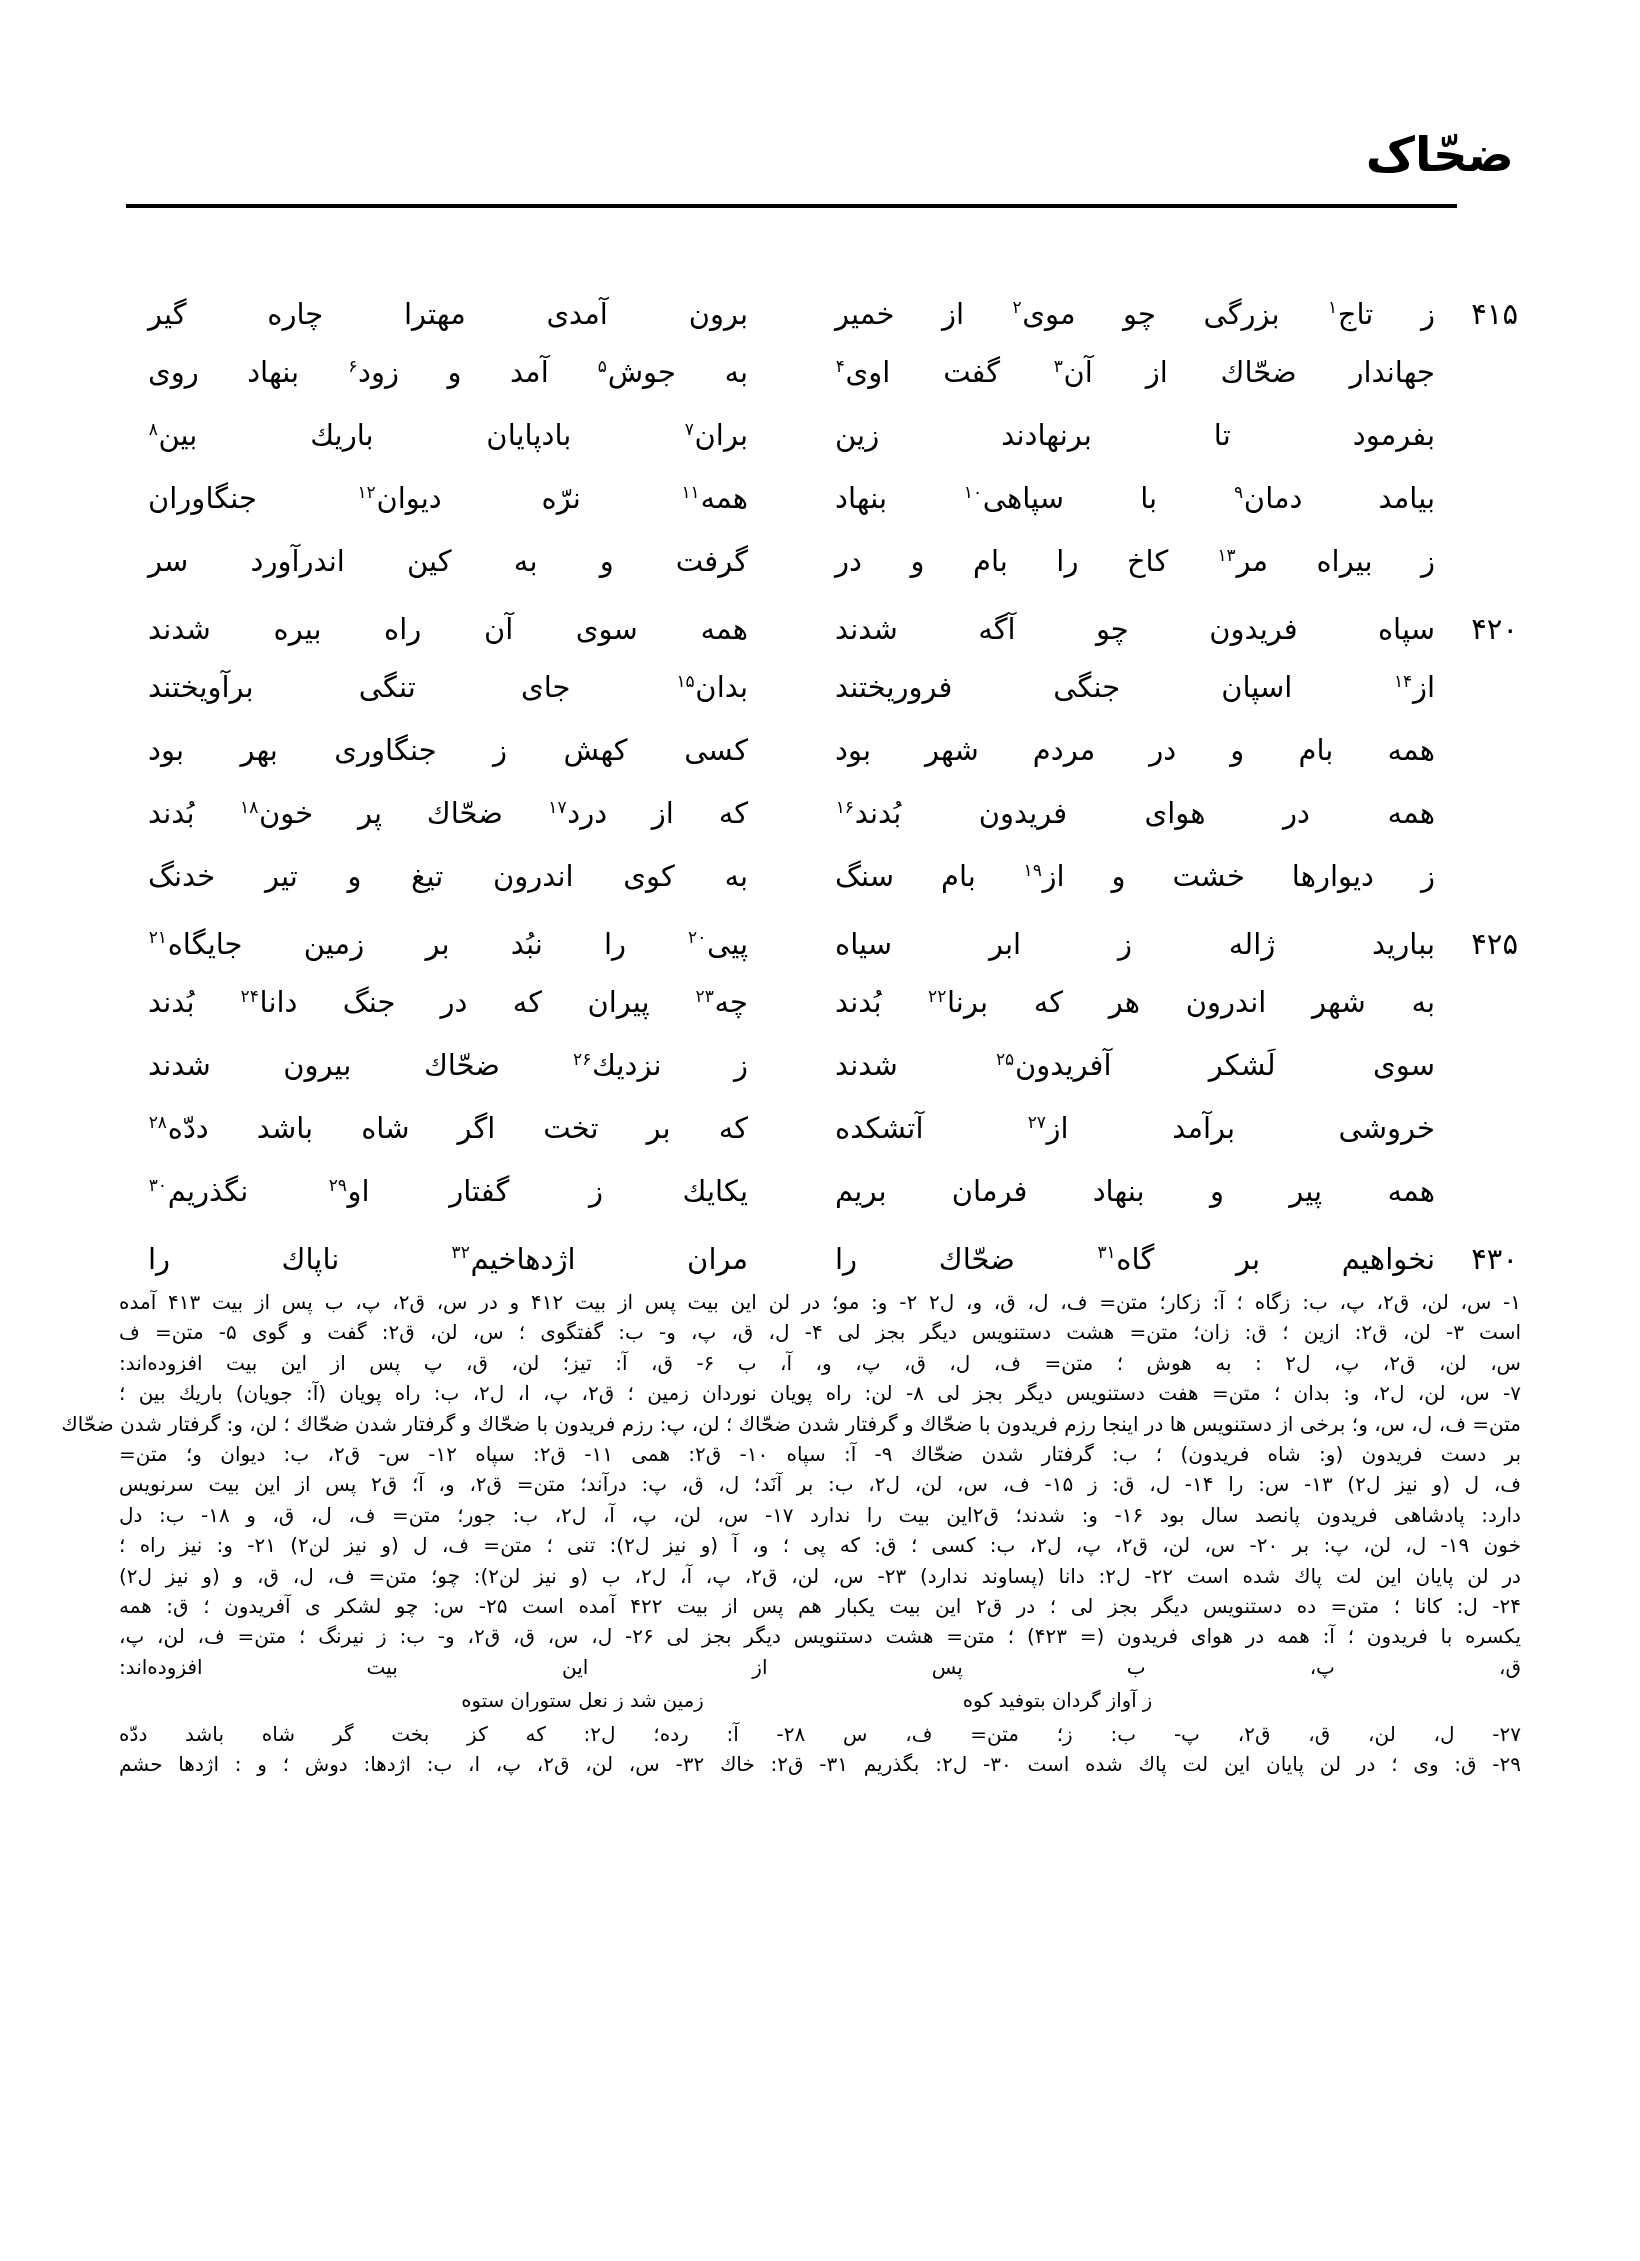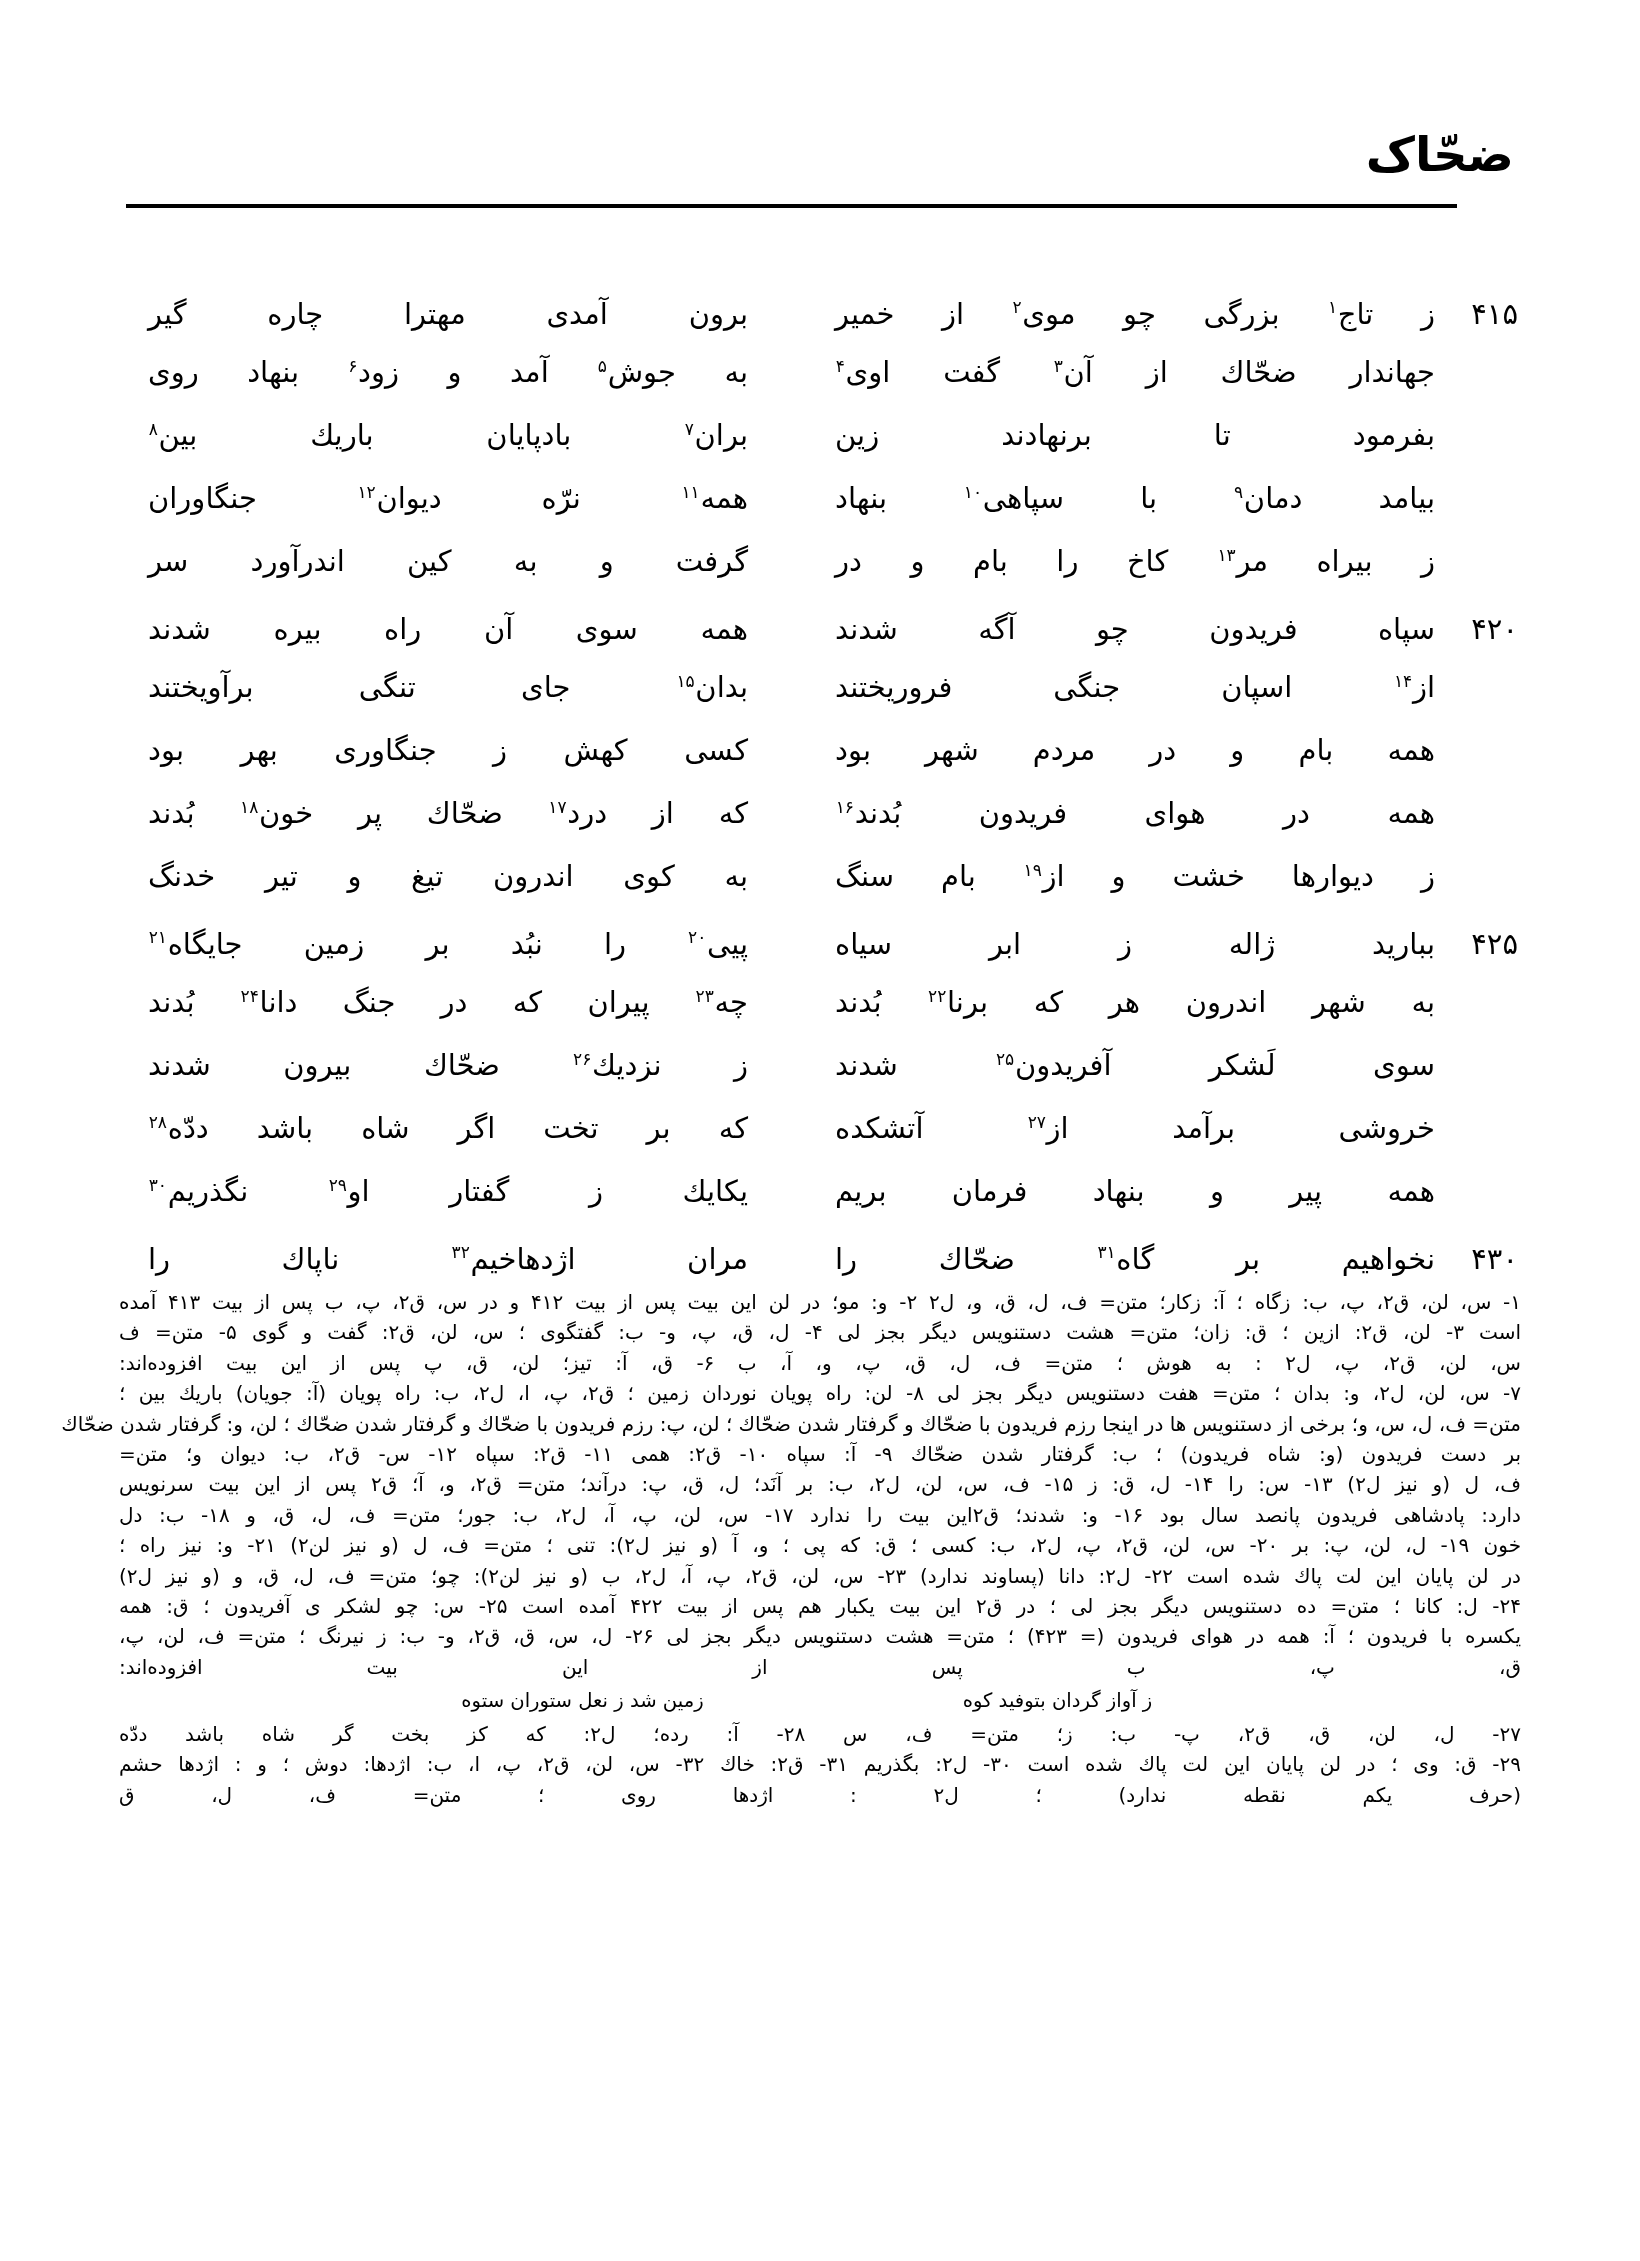--- a/index.html
+++ b/index.html
@@ -449,18 +449,17 @@
       <div class="app-line app-para">ف، ل (و نیز ل۲)      ۱۳- س: را      ۱۴- ل، ق: ز      ۱۵- ف، س، لن، ل۲، ب: بر آنَد؛ ل، ق، پ: درآند؛ متن= ق۲، و، آ؛ ق۲ پس از این بیت سرنویس</div>
       <div class="app-line app-para">دارد: پادشاهی فریدون پانصد سال بود      ۱۶- و: شدند؛ ق۲این بیت را ندارد      ۱۷- س، لن، پ، آ، ل۲، ب: جور؛ متن= ف، ل، ق، و      ۱۸- ب: دل</div>
       <div class="app-line app-para">خون      ۱۹- ل، لن، پ: بر      ۲۰- س، لن، ق۲، پ، ل۲، ب: كسی ؛ ق: كه پی ؛ و، آ (و نیز ل۲): تنی ؛ متن= ف، ل (و نیز لن۲)      ۲۱- و: نیز راه ؛</div>
       <div class="app-line app-para">در لن پایان این لت پاك شده است      ۲۲- ل۲: دانا (پساوند ندارد)      ۲۳- س، لن، ق۲، پ، آ، ل۲، ب (و نیز لن۲): چو؛ متن= ف، ل، ق، و (و نیز ل۲)</div>
       <div class="app-line app-para">۲۴- ل: كانا ؛ متن= ده دستنویس دیگر بجز لی ؛ در ق۲ این بیت یكبار هم پس از بیت ۴۲۲ آمده است      ۲۵- س: چو لشكر ی آفریدون ؛ ق: همه</div>
       <div class="app-line app-para">یكسره با فریدون ؛ آ: همه در هوای فریدون (= ۴۲۳) ؛ متن= هشت دستنویس دیگر بجز لی      ۲۶- ل، س، ق، ق۲، و- ب: ز نیرنگ ؛ متن= ف، لن، پ،</div>
       <div class="app-line app-para">ق، پ، ب پس از این بیت افزوده‌اند:</div>
       <div class="app-verse"><span class="vh a">ز آواز گردان بتوفید كوه</span><span class="vh b">زمین شد ز نعل ستوران ستوه</span></div>
       <div class="app-line app-para">۲۷- ل، لن، ق، ق۲، پ- ب: ز؛ متن= ف، س      ۲۸- آ: رده؛ ل۲: كه كز بخت گر شاه باشد ددّه</div>
       <div class="app-line app-para">۲۹- ق: وی ؛ در لن پایان این لت پاك شده است      ۳۰- ل۲: بگذریم      ۳۱- ق۲: خاك      ۳۲- س، لن، ق۲، پ، ا، ب: اژدها: دوش ؛ و : اژدها حشم</div>
-      <div class="app-line app-para">(حرف یكم نقطه ندارد) ؛ ل۲ : اژدها روی ؛ متن= ف، ل، ق</div>
     </div>
 
 
 </div>
 
 
 </body></html>

